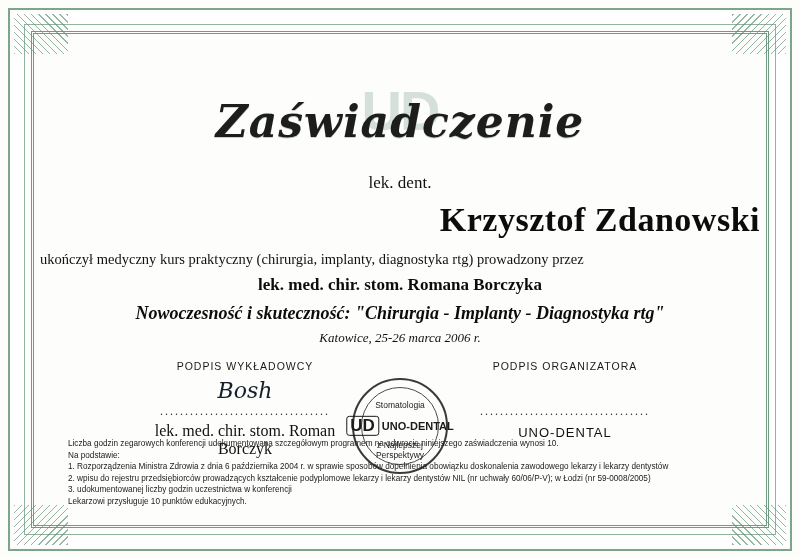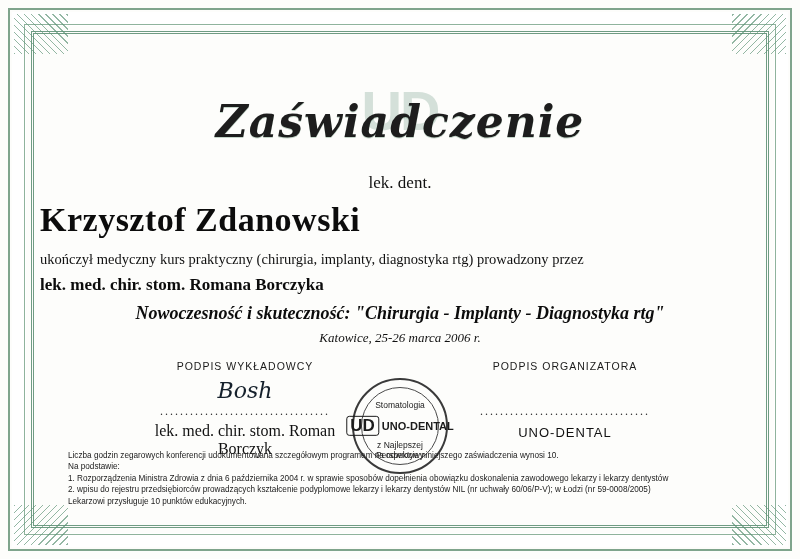--- a/index.html
+++ b/index.html
@@ -133,37 +133,37 @@
   }
 
   .subtitle-small {
     text-align: center;
     margin-top: 26px;
     font-size: 17px;
     color: #111;
   }
 
   .recipient {
-    text-align: left;
+    text-align: right;
     margin-top: 8px;
     font-size: 34px;
     font-weight: bold;
     color: #0c0c0c;
     letter-spacing: 0.5px;
   }
 
   .line-italic {
     text-align: left;
     margin-top: 12px;
     font-size: 14.5px;
     color: #111;
   }
 
   .lecturer {
-    text-align: left;
+    text-align: center;
     margin-top: 7px;
     font-size: 17px;
     font-weight: bold;
     color: #0c0c0c;
   }
 
   .course-title {
     text-align: center;
     margin-top: 8px;
     font-size: 18px;
@@ -375,16 +375,17 @@
       </div>
 
     </div>
   </div>
 
   <div class="footnote">
     <p>Liczba godzin zegarowych konferencji udokumentowana szczegółowym programem na odwrocie niniejszego zaświadczenia wynosi 10.</p>
     <p>Na podstawie:</p>
     <p>1. Rozporządzenia Ministra Zdrowia z dnia 6 października 2004 r. w sprawie sposobów dopełnienia obowiązku doskonalenia zawodowego lekarzy i lekarzy dentystów</p>
     <p>2. wpisu do rejestru przedsiębiorców prowadzących kształcenie podyplomowe lekarzy i lekarzy dentystów NIL (nr uchwały 60/06/P-V); w Łodzi (nr 59-0008/2005)</p>
+    <p>3. udokumentowanej liczby godzin uczestnictwa w konferencji</p>
     <p>Lekarzowi przysługuje 10 punktów edukacyjnych.</p>
   </div>
 
 </div>
 
 </body></html>

